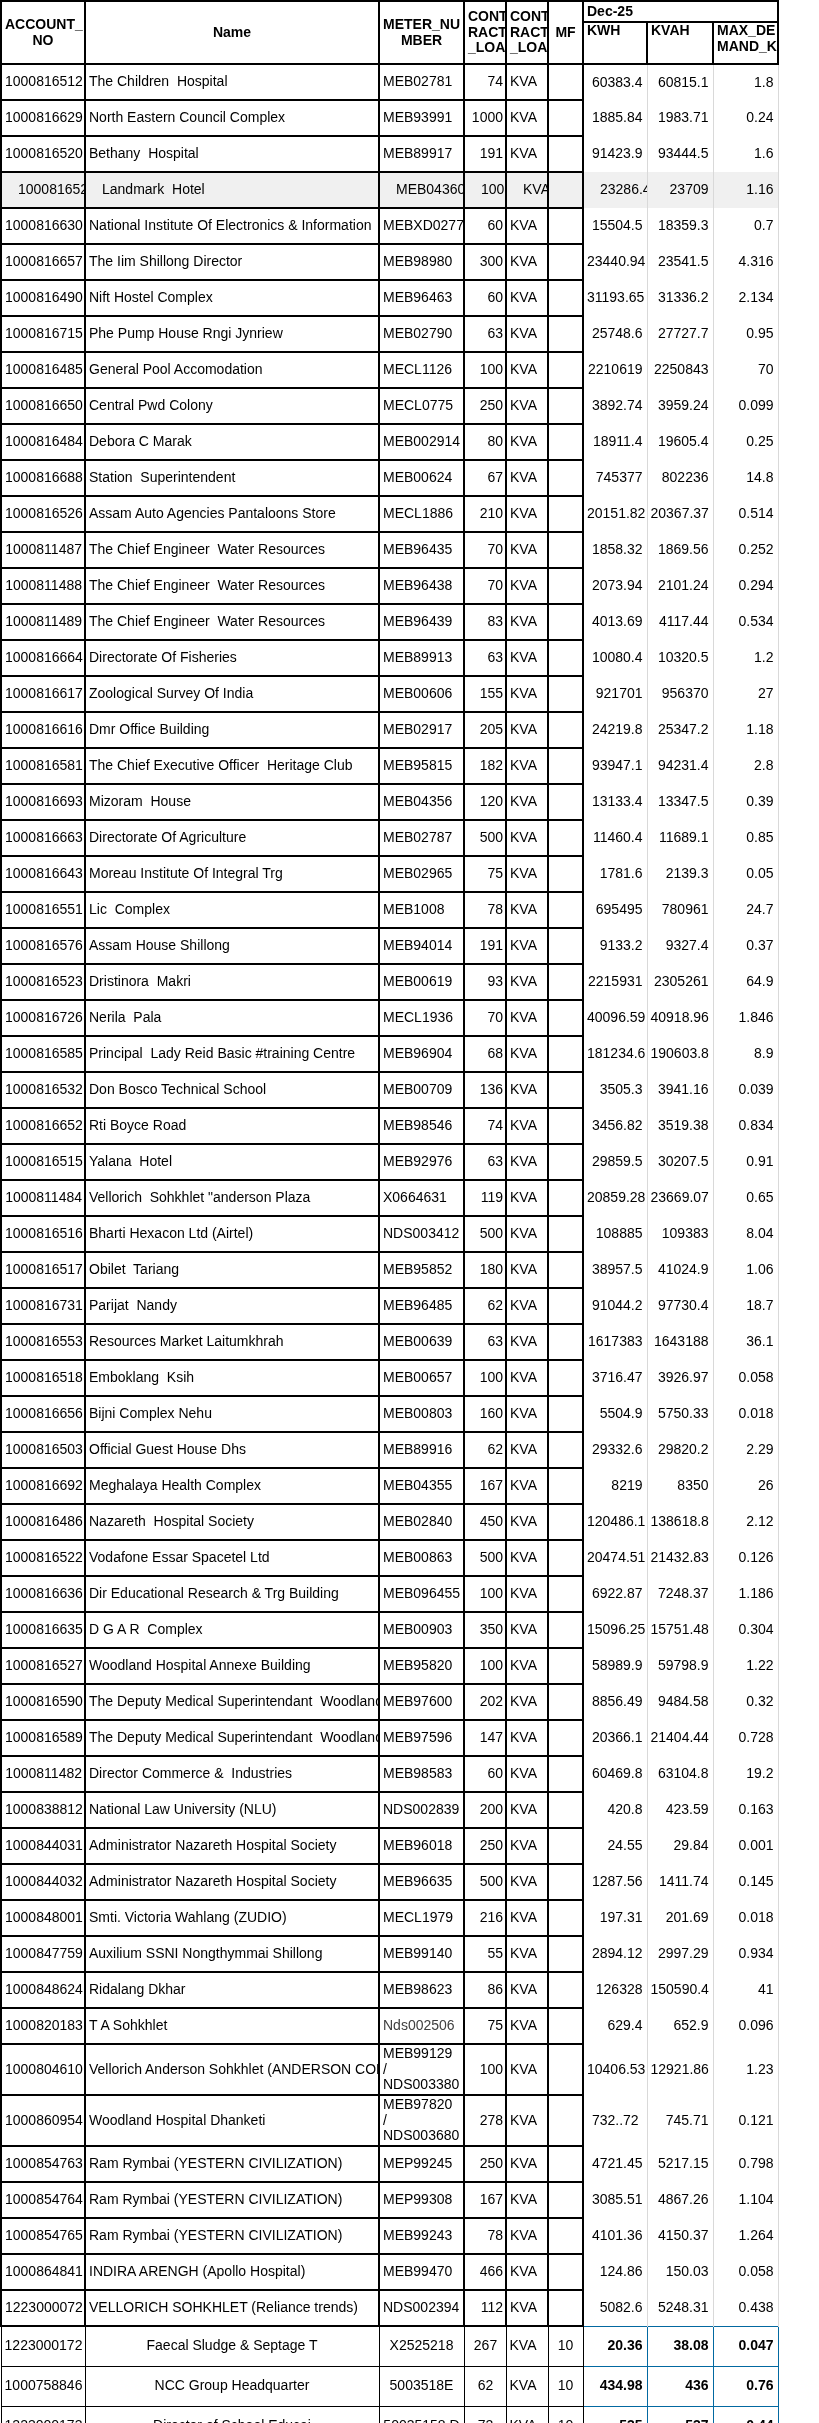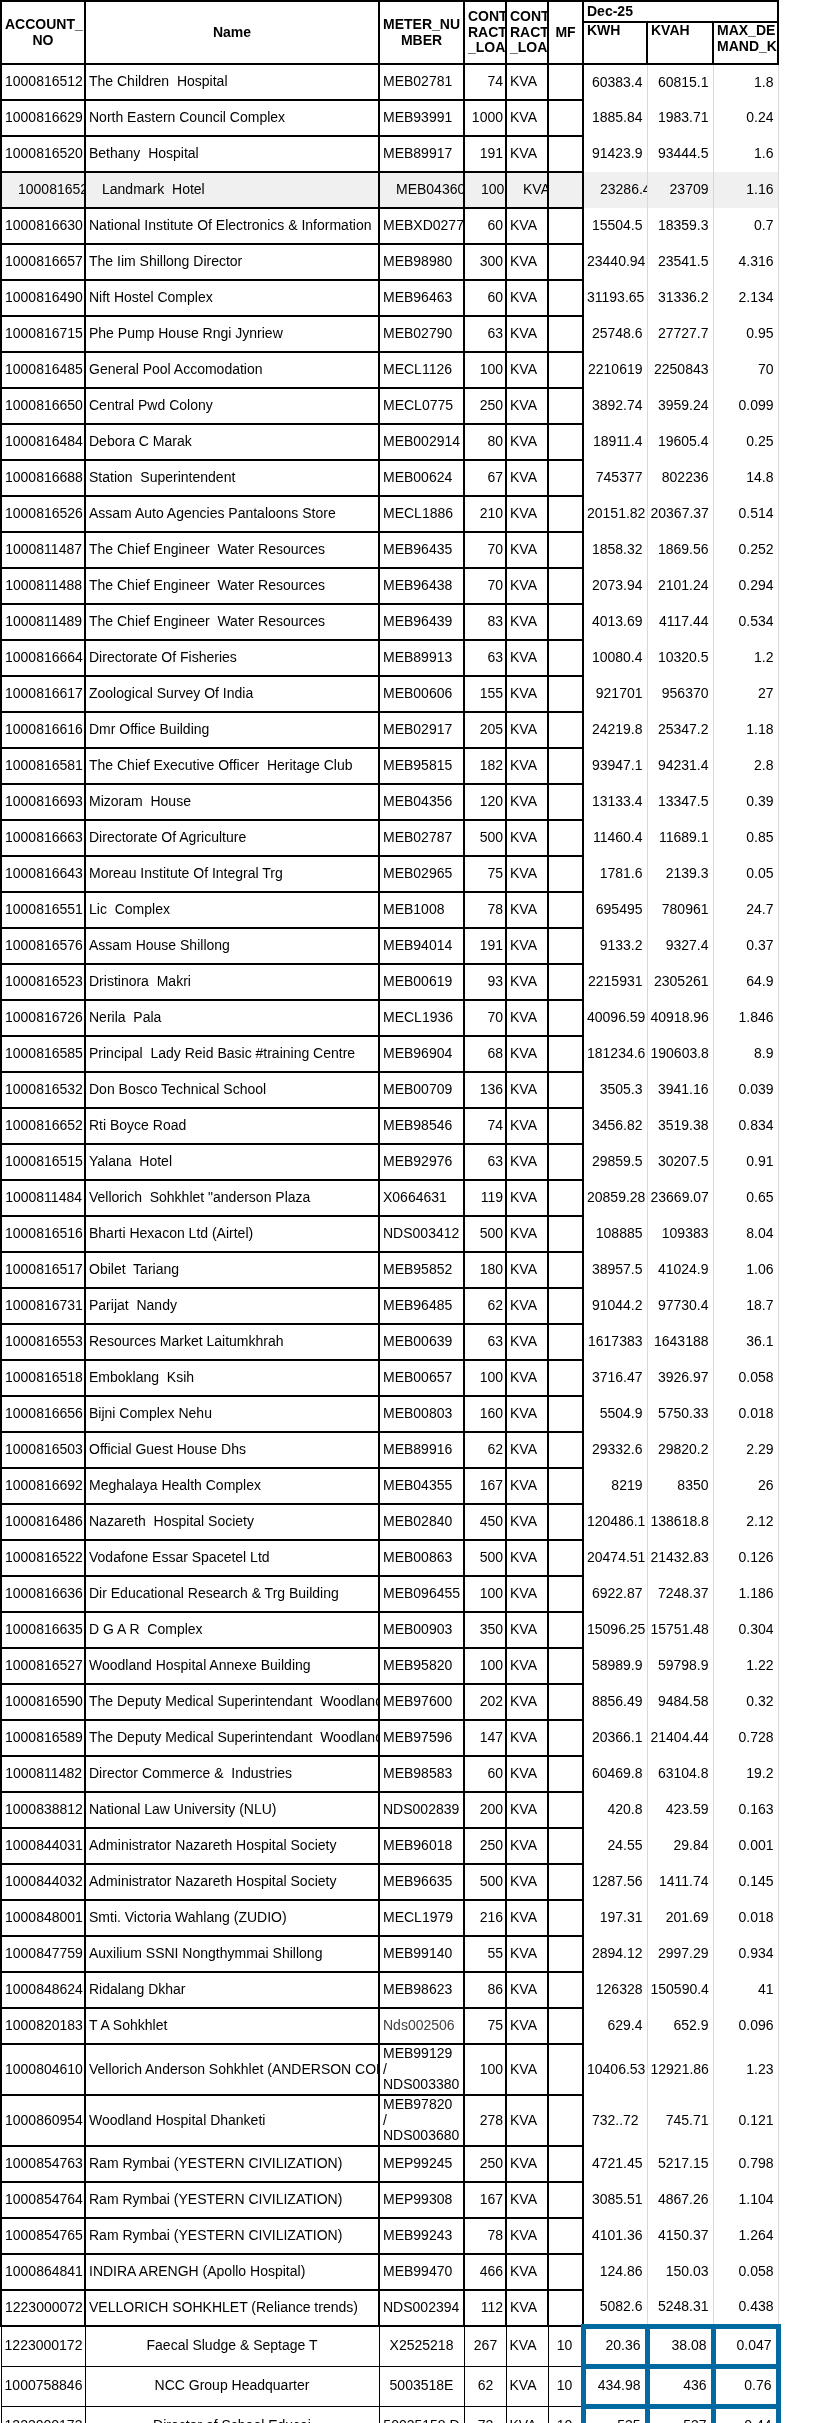--- a/index.html
+++ b/index.html
@@ -31,21 +31,21 @@
   tr.shaded td{background:#f0f0f0;padding-left:16px;}
   
   td.meter-gray{color:#404040;}
   
   td.kwh-left{text-align:center;padding-left:4px;}
   
   tr.thin{height:40px;margin-left:48px;}
   tr.thin td.c-account,tr.thin td.c-name,tr.thin td.c-meter,
   tr.thin td.c-load,tr.thin td.c-unit,tr.thin td.c-mf{border-width:1px;}
   tr.thin td.c-account,tr.thin td.c-name,tr.thin td.c-meter,tr.thin td.c-load{text-align:center;}
-  tr.thin td.c-kwh,tr.thin td.c-kvah,tr.thin td.c-max{border:5px solid #0369a1;}
+  tr.thin td.c-kwh,tr.thin td.c-kvah,tr.thin td.c-max{border:1px solid #0369a1;font-weight:bold;}
 </style>
 </head>
 <body>
 
 <div class="sheet">
   <table>
     <colgroup>
       <col style="width:84px">
         <col style="width:294px">
         <col style="width:85px">

